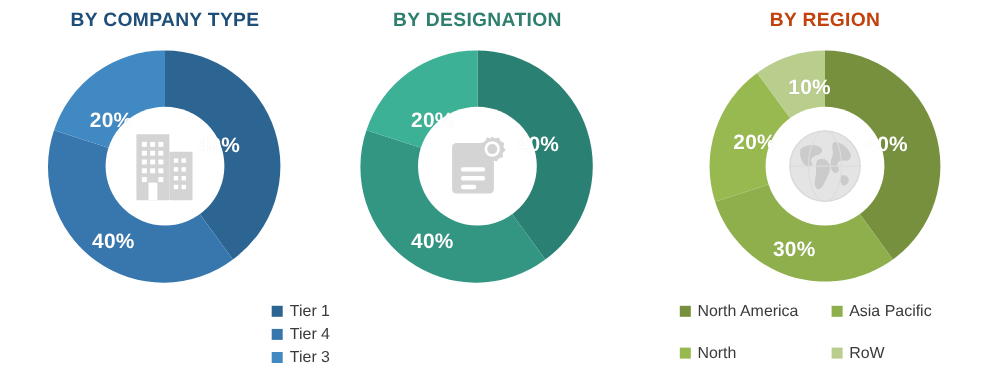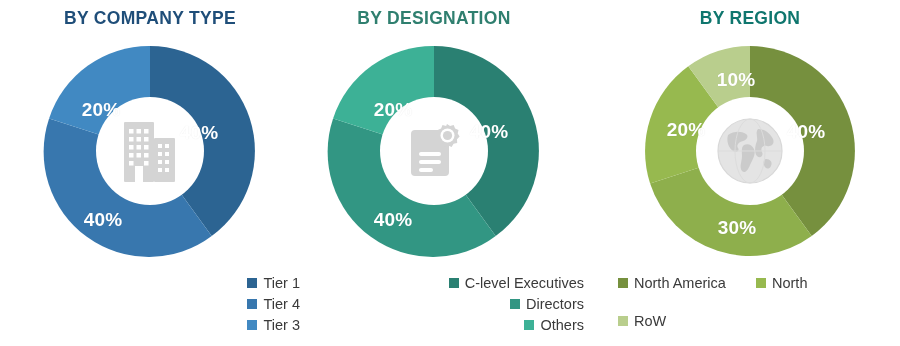--- a/index.html
+++ b/index.html
@@ -35,21 +35,21 @@
     font-size: 17.5px;
     font-weight: bold;
     letter-spacing: 0.3px;
     padding-top: 8px;
     height: 26px;
     line-height: 20px;
     white-space: nowrap;
   }
   .title-company { color: #1F4E79; }
   .title-designation { color: #2F7F6F; }
-  .title-region { color: #0f766e; }
+  .title-region { color: #c2410c; }
 
   .donut-wrap {
     position: relative;
     width: 222px;
     height: 222px;
     margin: 6px auto 0 auto;
   }
   .donut-svg {
     display: block;
     width: 222px;
@@ -207,54 +207,40 @@
           </g>
           <g transform="translate(46,20)">
             <path fill="#d4d4d4" d="M0,-14 L3.1,-12.1 L6.7,-12.9 L8.1,-9.5 L11.5,-8.1 L10.7,-4.5 L12.6,-1.4 L10,1.2 L10.2,4.9 L6.6,5.8 L4.6,8.9 L1.1,7.6 L-2.4,8.9 L-4.4,5.8 L-8,4.9 L-7.8,1.2 L-10.4,-1.4 L-8.5,-4.5 L-9.3,-8.1 L-5.9,-9.5 L-4.5,-12.9 L-0.9,-12.1 Z"></path>
             <circle cx="0.5" cy="-2.5" r="7" fill="#ffffff"></circle>
             <circle cx="0.5" cy="-2.5" r="4.6" fill="#d4d4d4"></circle>
           </g>
         </svg>
       </div>
     </div>
 
-    <div class="legend legend-designation">
-      <div class="legend-item">
-        <span class="legend-swatch" style="background:#2A8072"></span>
-        <span>C-level Executives</span>
-      </div>
-      <div class="legend-item">
-        <span class="legend-swatch" style="background:#329683"></span>
-        <span>Directors</span>
-      </div>
-      <div class="legend-item">
-        <span class="legend-swatch" style="background:#3DB196"></span>
-        <span>Others</span>
-      </div>
-    </div>
   </div>
 
   <div class="panel panel-region">
     <div class="panel-title title-region">BY REGION</div>
 
     <div class="donut-wrap">
       <svg class="donut-svg" viewBox="0 0 222 222">
 
         <path d="M 111 111 L 111 6 A 105 105 0 0 1 172.7 195.9 Z" fill="#76903E"></path>
 
         <path d="M 111 111 L 172.7 195.9 A 105 105 0 0 1 11.1 143.4 Z" fill="#8EAF4C"></path>
 
         <path d="M 111 111 L 11.1 143.4 A 105 105 0 0 1 49.3 26.3 Z" fill="#97B94F"></path>
 
         <path d="M 111 111 L 49.3 26.3 A 105 105 0 0 1 111 6 Z" fill="#B9CE8D"></path>
         <circle cx="111" cy="111" r="54" fill="#ffffff"></circle>
       </svg>
 
       <div class="slice-label" style="left:167px; top:92px;">40%</div>
-      <div class="slice-label" style="left:98px;  top:188px;">30%</div>
+      <div class="slice-label" style="left:83px;  top:188px;">30%</div>
       <div class="slice-label" style="left:47px;  top:90px;">20%</div>
       <div class="slice-label" style="left:97px;  top:40px;">10%</div>
 
       <div class="center-icon">
         <svg width="72" height="72" viewBox="0 0 72 72">
           <circle cx="36" cy="36" r="32" fill="#e4e4e4"></circle>
           <g fill="#cbcbcb">
             <path d="M14 20 C20 16, 27 16, 32 19 C35 21, 33 25, 29 26 C25 27, 22 30, 24 33 C26 36, 22 38, 19 36 C15 33, 12 27, 14 20 Z"></path>
             <path d="M30 30 C34 28, 38 30, 40 34 C42 39, 39 44, 36 50 C34 55, 31 59, 28 56 C25 52, 28 46, 28 41 C28 37, 27 32, 30 30 Z"></path>
             <path d="M44 14 C50 14, 56 18, 59 24 C61 29, 57 32, 53 31 C49 30, 46 33, 48 37 C50 41, 46 44, 43 41 C40 37, 41 31, 43 26 C44 22, 41 18, 44 14 Z"></path>
@@ -266,20 +252,24 @@
         </svg>
       </div>
     </div>
 
     <div class="legend-grid">
       <div class="legend-item">
         <span class="legend-swatch" style="background:#76903E"></span>
         <span>North America</span>
       </div>
       <div class="legend-item">
+        <span class="legend-swatch" style="background:#8EAF4C"></span>
+        <span>Asia Pacific</span>
+      </div>
+      <div class="legend-item">
         <span class="legend-swatch" style="background:#97B94F"></span>
         <span>North</span>
       </div>
       <div class="legend-item">
         <span class="legend-swatch" style="background:#B9CE8D"></span>
         <span>RoW</span>
       </div>
     </div>
   </div>
 

